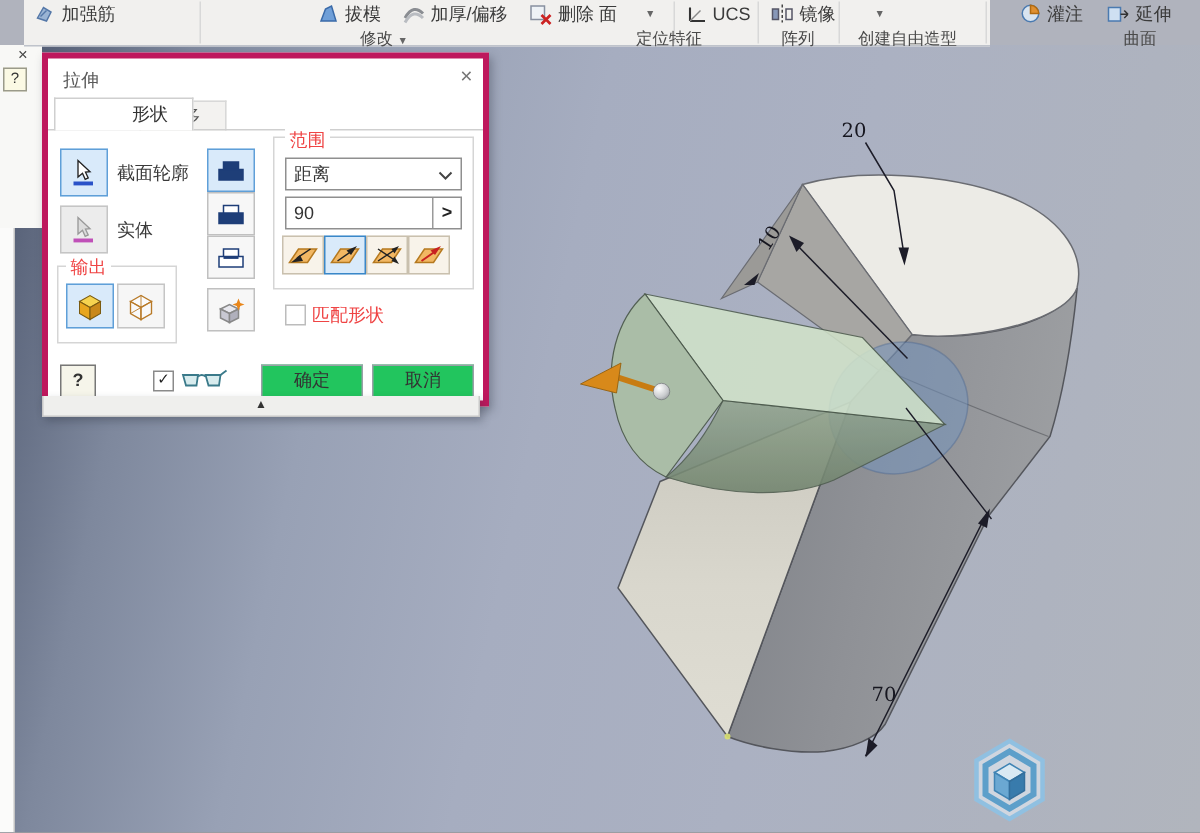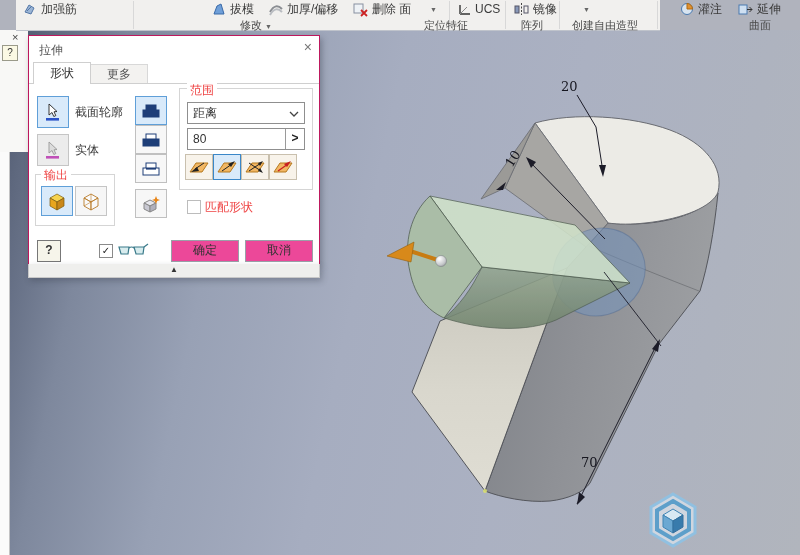--- a/index.html
+++ b/index.html
@@ -12,40 +12,40 @@
   .ri svg{flex:0 0 auto;}
   .rsep{position:absolute;top:1px;width:1px;height:28px;background:#d8d8d8;}
   .rgrp{position:absolute;top:18px;transform:translateX(-50%);font-size:11px;color:#4a4a4a;white-space:nowrap;}
   .caret{font-size:7px;color:#666;}
   
   #lstrip{position:absolute;left:0;top:30px;width:9px;height:525px;background:#fbfbfa;border-right:1px solid #c3c3c3;}
   #lpatch{position:absolute;left:0;top:30px;width:28px;height:122px;background:#f8f8f6;}
   #lclose{position:absolute;left:12px;top:2px;font-size:11px;color:#444;line-height:10px;}
   #lhelp{position:absolute;left:2px;top:15px;width:14px;height:14px;border:1px solid #9a9a8a;background:#fbf9e4;font-size:10px;line-height:13px;text-align:center;color:#333;}
   
-  #dlg{position:absolute;left:28px;top:35px;width:290px;height:228px;background:#fff;border:1px solid #be185d;box-shadow:2px 3px 6px rgba(40,45,60,.35);}
+  #dlg{position:absolute;left:28px;top:35px;width:290px;height:228px;background:#fff;border:4px solid #be185d;box-shadow:2px 3px 6px rgba(40,45,60,.35);}
   #dlg-title{position:absolute;left:10px;top:6px;color:#5a5a5a;}
   #dlg-x{position:absolute;right:7px;top:4px;font-size:14px;color:#777;line-height:14px;}
   .tab{position:absolute;top:26px;height:21px;line-height:21px;text-align:center;width:56px;}
-  .tab.on{left:4px;background:#fff;border:1px solid #cfcfcf;border-bottom:none;z-index:2;}
+  .tab.on{left:4px;background:#fff;border:1px solid #cfcfcf;border-bottom:none;z-index:2;padding-left:35px;}
   .tab.off{left:61px;top:28px;height:19px;line-height:19px;background:#f3f2f0;border:1px solid #d8d8d8;border-bottom:none;color:#555;}
   #tabline{position:absolute;left:0;top:47px;width:100%;height:0;border-top:1px solid #cfcfcf;}
   .tbtn{position:absolute;width:30px;height:30px;border:1px solid #c5c5c5;background:#f6f6f6;display:flex;align-items:center;justify-content:center;}
   .tbtn.sel{background:#d9eafa;border-color:#5f9fd8;}
   .tbtn.dis{background:#ececec;}
   .lbl{position:absolute;color:#3a3a3a;}
   .grp{position:absolute;border:1px solid #d5d5d5;}
   .grp-lbl{position:absolute;background:#fff;padding:0 3px;color:#ef4444;}
   .sbtn{position:absolute;width:30px;height:27px;border:1px solid #c0c0c0;background:#f7f7f7;display:flex;align-items:center;justify-content:center;}
   .sbtn.sel{background:#d9eafa;border-color:#5f9fd8;}
   .field{position:absolute;background:#fff;border:1px solid #8f8f8f;display:flex;align-items:center;}
   .dirb{position:absolute;width:26px;height:24px;border:1px solid #c9c0ae;background:#f8f3ea;display:flex;align-items:center;justify-content:center;}
   .dirb.sel{background:#d9eafa;border-color:#3a87c8;}
   .cbx{position:absolute;width:12px;height:12px;border:1px solid #8a8a8a;background:#fff;font-size:10px;line-height:11px;text-align:center;color:#222;}
-  .btn{position:absolute;height:20px;border:1px solid #9aa0a8;background:#ec4899;text-align:center;line-height:19px;color:#333;}
+  .btn{position:absolute;height:20px;border:1px solid #9aa0a8;background:#22c55e;text-align:center;line-height:19px;color:#333;}
   #dlg-fold{position:absolute;left:28px;top:264px;width:290px;height:13px;background:#efefed;border:1px solid #c8c8c8;border-top:none;text-align:center;font-size:8px;line-height:12px;color:#333;box-shadow:2px 3px 6px rgba(40,45,60,.3);}
   
   #vp{position:absolute;left:0;top:30px;width:800px;height:525px;
     background:linear-gradient(102deg,#49536a 0%,#5e687e 5%,#7e889d 14%,#98a1b5 28%,#a6adc0 45%,#abb1c2 65%,#aeb3bf 85%,#b1b5bd 100%);}
   #scene{position:absolute;left:0;top:0;}
   
   #wm{position:absolute;left:646px;top:490px;width:154px;height:60px;display:flex;align-items:center;opacity:.92;}
   #wm-text{margin-left:4px;}
   #wm-name{font-size:25px;font-weight:bold;color:#4fa5dc;letter-spacing:1px;line-height:24px;
     text-shadow:0 1px 0 rgba(255,255,255,.85),0 -1px 0 rgba(255,255,255,.5),1px 0 0 rgba(255,255,255,.5);}
@@ -294,21 +294,21 @@
     <div class="grp-lbl" style="left:158px;top:46px">范围</div>
 
     <div class="field" style="left:158px;top:66px;width:116px;height:20px">
       <span style="padding-left:5px">距离</span>
       <svg width="10" height="6" style="position:absolute;right:5px;top:8px">
           <polyline points="1,1 5,5 9,1" fill="none" stroke="#444" stroke-width="1.3"></polyline>
         </svg>
     </div>
 
     <div class="field" style="left:158px;top:92px;width:116px;height:20px">
-      <span style="padding-left:5px">80</span>
+      <span style="padding-left:5px">90</span>
       <span style="position:absolute;right:0;top:0;width:18px;height:100%;border-left:1px solid #9a9a9a;text-align:center;line-height:19px;font-weight:bold;color:#222">&gt;</span>
     </div>
 
     <div class="dirb" style="left:156px;top:118px">
       <svg width="24" height="20">
           <polygon points="3,15 9,6 21,6 15,15" fill="#f2b763" stroke="#b5791f"></polygon>
           <path d="M17,6 L8,12" stroke="#222" fill="none"></path>
           <polygon points="4,15 10,10 12,14" fill="#222"></polygon>
         </svg>
     </div>

